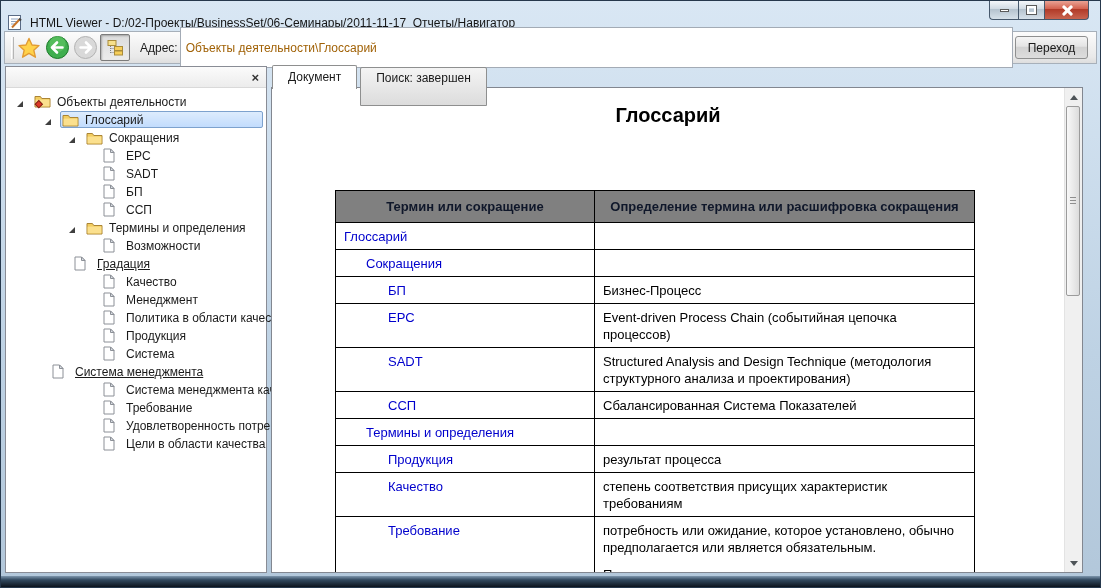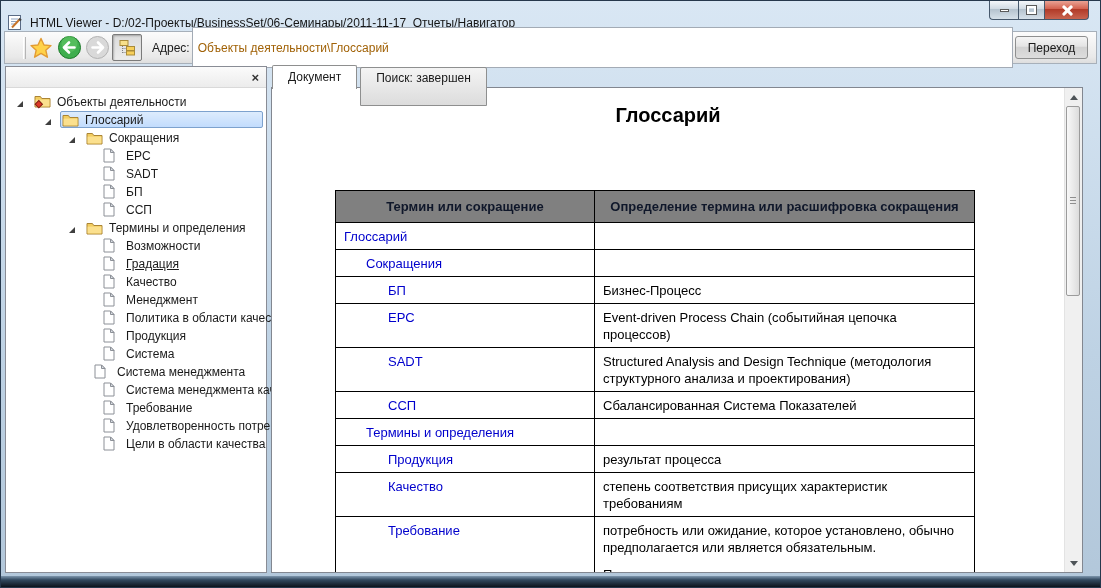--- a/index.html
+++ b/index.html
@@ -29,21 +29,21 @@
   .glyph-max { width:9px; height:8px; border:2px solid #fff; outline:1px solid #5a5a5a; background:transparent; }
   .glyph-close { position:relative; width:11px; height:11px; }
   .glyph-close::before,.glyph-close::after { content:""; position:absolute; left:5px; top:-1px;
     width:3px; height:13px; background:#fff; border-radius:1px; }
   .glyph-close::before { transform:rotate(45deg); }
   .glyph-close::after { transform:rotate(-45deg); }
 
   
   .toolbar { position:absolute; left:3px; right:3px; top:30px; height:33px;
     background:linear-gradient(#fcfcfc,#e9e9e9 80%,#dedede);
-    border:1px solid #a7b0ba; display:flex; align-items:center; padding:0 8px 0 18px; gap:2px; }
+    border:1px solid #a7b0ba; display:flex; align-items:center; padding:0 8px 0 6px; gap:2px; }
   .grip { width:3px; height:22px; border-left:1px solid #fff; border-right:1px solid #b5b5b5; }
   .tb-icon { width:26px; height:26px; display:flex; align-items:center; justify-content:center; }
   .tb-toggle { width:30px; height:27px; border:1px solid #7b7b7b; border-radius:2px;
     background:linear-gradient(#dcdcdc,#ececec); box-shadow:inset 1px 1px 2px rgba(0,0,0,.25);
     display:flex; align-items:center; justify-content:center; }
   .addr-label { font-size:12px; color:#1a1a1a; margin-left:8px; white-space:nowrap; }
   .addr-input { flex:1; height:41px; border:1px solid #a3abb5; background:#fff;
     font-family:Liberation Sans, sans-serif; font-size:12px; padding:0 5px; color:#a16207; }
   .go-btn { width:73px; height:23px; font-family:inherit; font-size:12px; color:#1a1a1a;
     border:1px solid #8e8f8f; border-radius:3px;
@@ -269,21 +269,21 @@
           <div class="tree-inner">
             <span class="tree-icon">
               <svg width="12" height="15" viewBox="0 0 12 15">
                 <path d="M1 1 h6.5 l3.5 3.5 V14 H1 z" fill="#fff" stroke="#8c9097"></path>
                 <path d="M7.5 1 l3.5 3.5 H7.5 z" fill="#dde2e8" stroke="#8c9097"></path>
               </svg>
             </span>
             <span class="tree-label">Возможности</span>
           </div>
         </div>
-        <div class="tree-row" style="padding-left: 95px; text-decoration: underline;">
+        <div class="tree-row" style="padding-left: 66px; text-decoration: underline;">
           <div class="tree-inner">
             <span class="tree-icon">
               <svg width="12" height="15" viewBox="0 0 12 15">
                 <path d="M1 1 h6.5 l3.5 3.5 V14 H1 z" fill="#fff" stroke="#8c9097"></path>
                 <path d="M7.5 1 l3.5 3.5 H7.5 z" fill="#dde2e8" stroke="#8c9097"></path>
               </svg>
             </span>
             <span class="tree-label">Градация</span>
           </div>
         </div>
@@ -335,21 +335,21 @@
           <div class="tree-inner">
             <span class="tree-icon">
               <svg width="12" height="15" viewBox="0 0 12 15">
                 <path d="M1 1 h6.5 l3.5 3.5 V14 H1 z" fill="#fff" stroke="#8c9097"></path>
                 <path d="M7.5 1 l3.5 3.5 H7.5 z" fill="#dde2e8" stroke="#8c9097"></path>
               </svg>
             </span>
             <span class="tree-label">Система</span>
           </div>
         </div>
-        <div class="tree-row" style="padding-left: 86px;">
+        <div class="tree-row" style="padding-left: 44px; text-decoration: underline;">
           <div class="tree-inner">
             <span class="tree-icon">
               <svg width="12" height="15" viewBox="0 0 12 15">
                 <path d="M1 1 h6.5 l3.5 3.5 V14 H1 z" fill="#fff" stroke="#8c9097"></path>
                 <path d="M7.5 1 l3.5 3.5 H7.5 z" fill="#dde2e8" stroke="#8c9097"></path>
               </svg>
             </span>
             <span class="tree-label">Система менеджмента</span>
           </div>
         </div>

